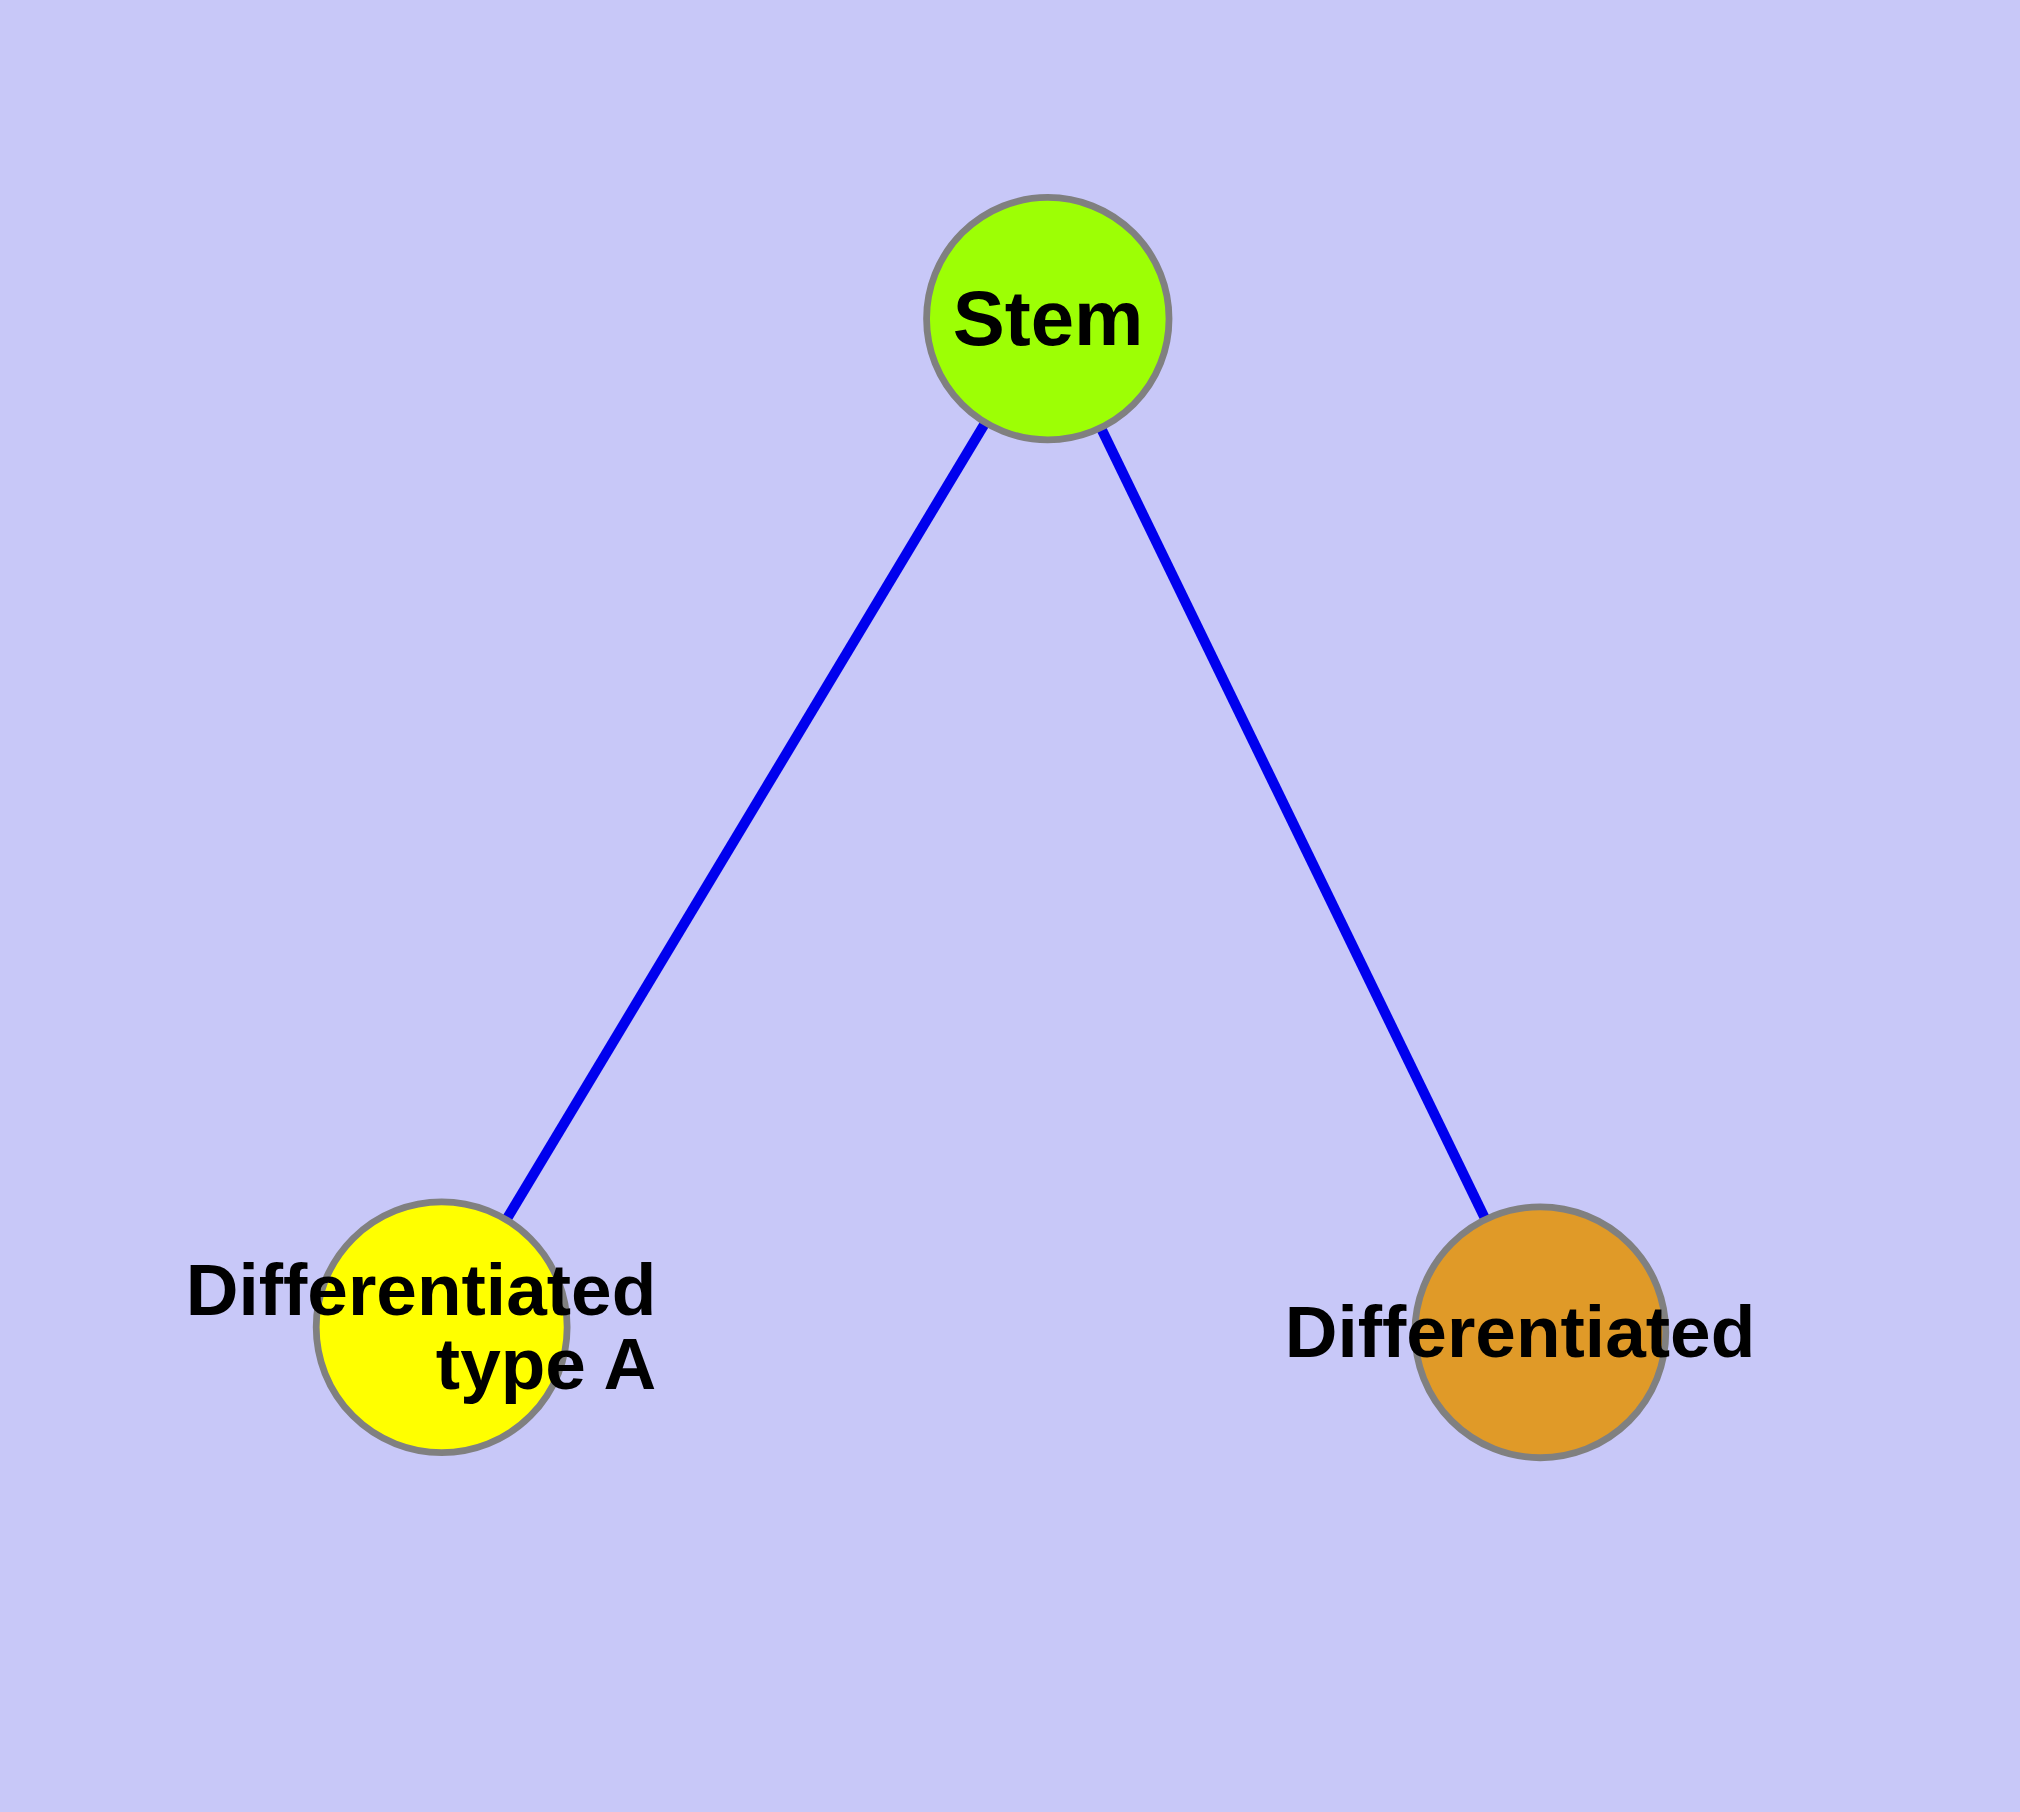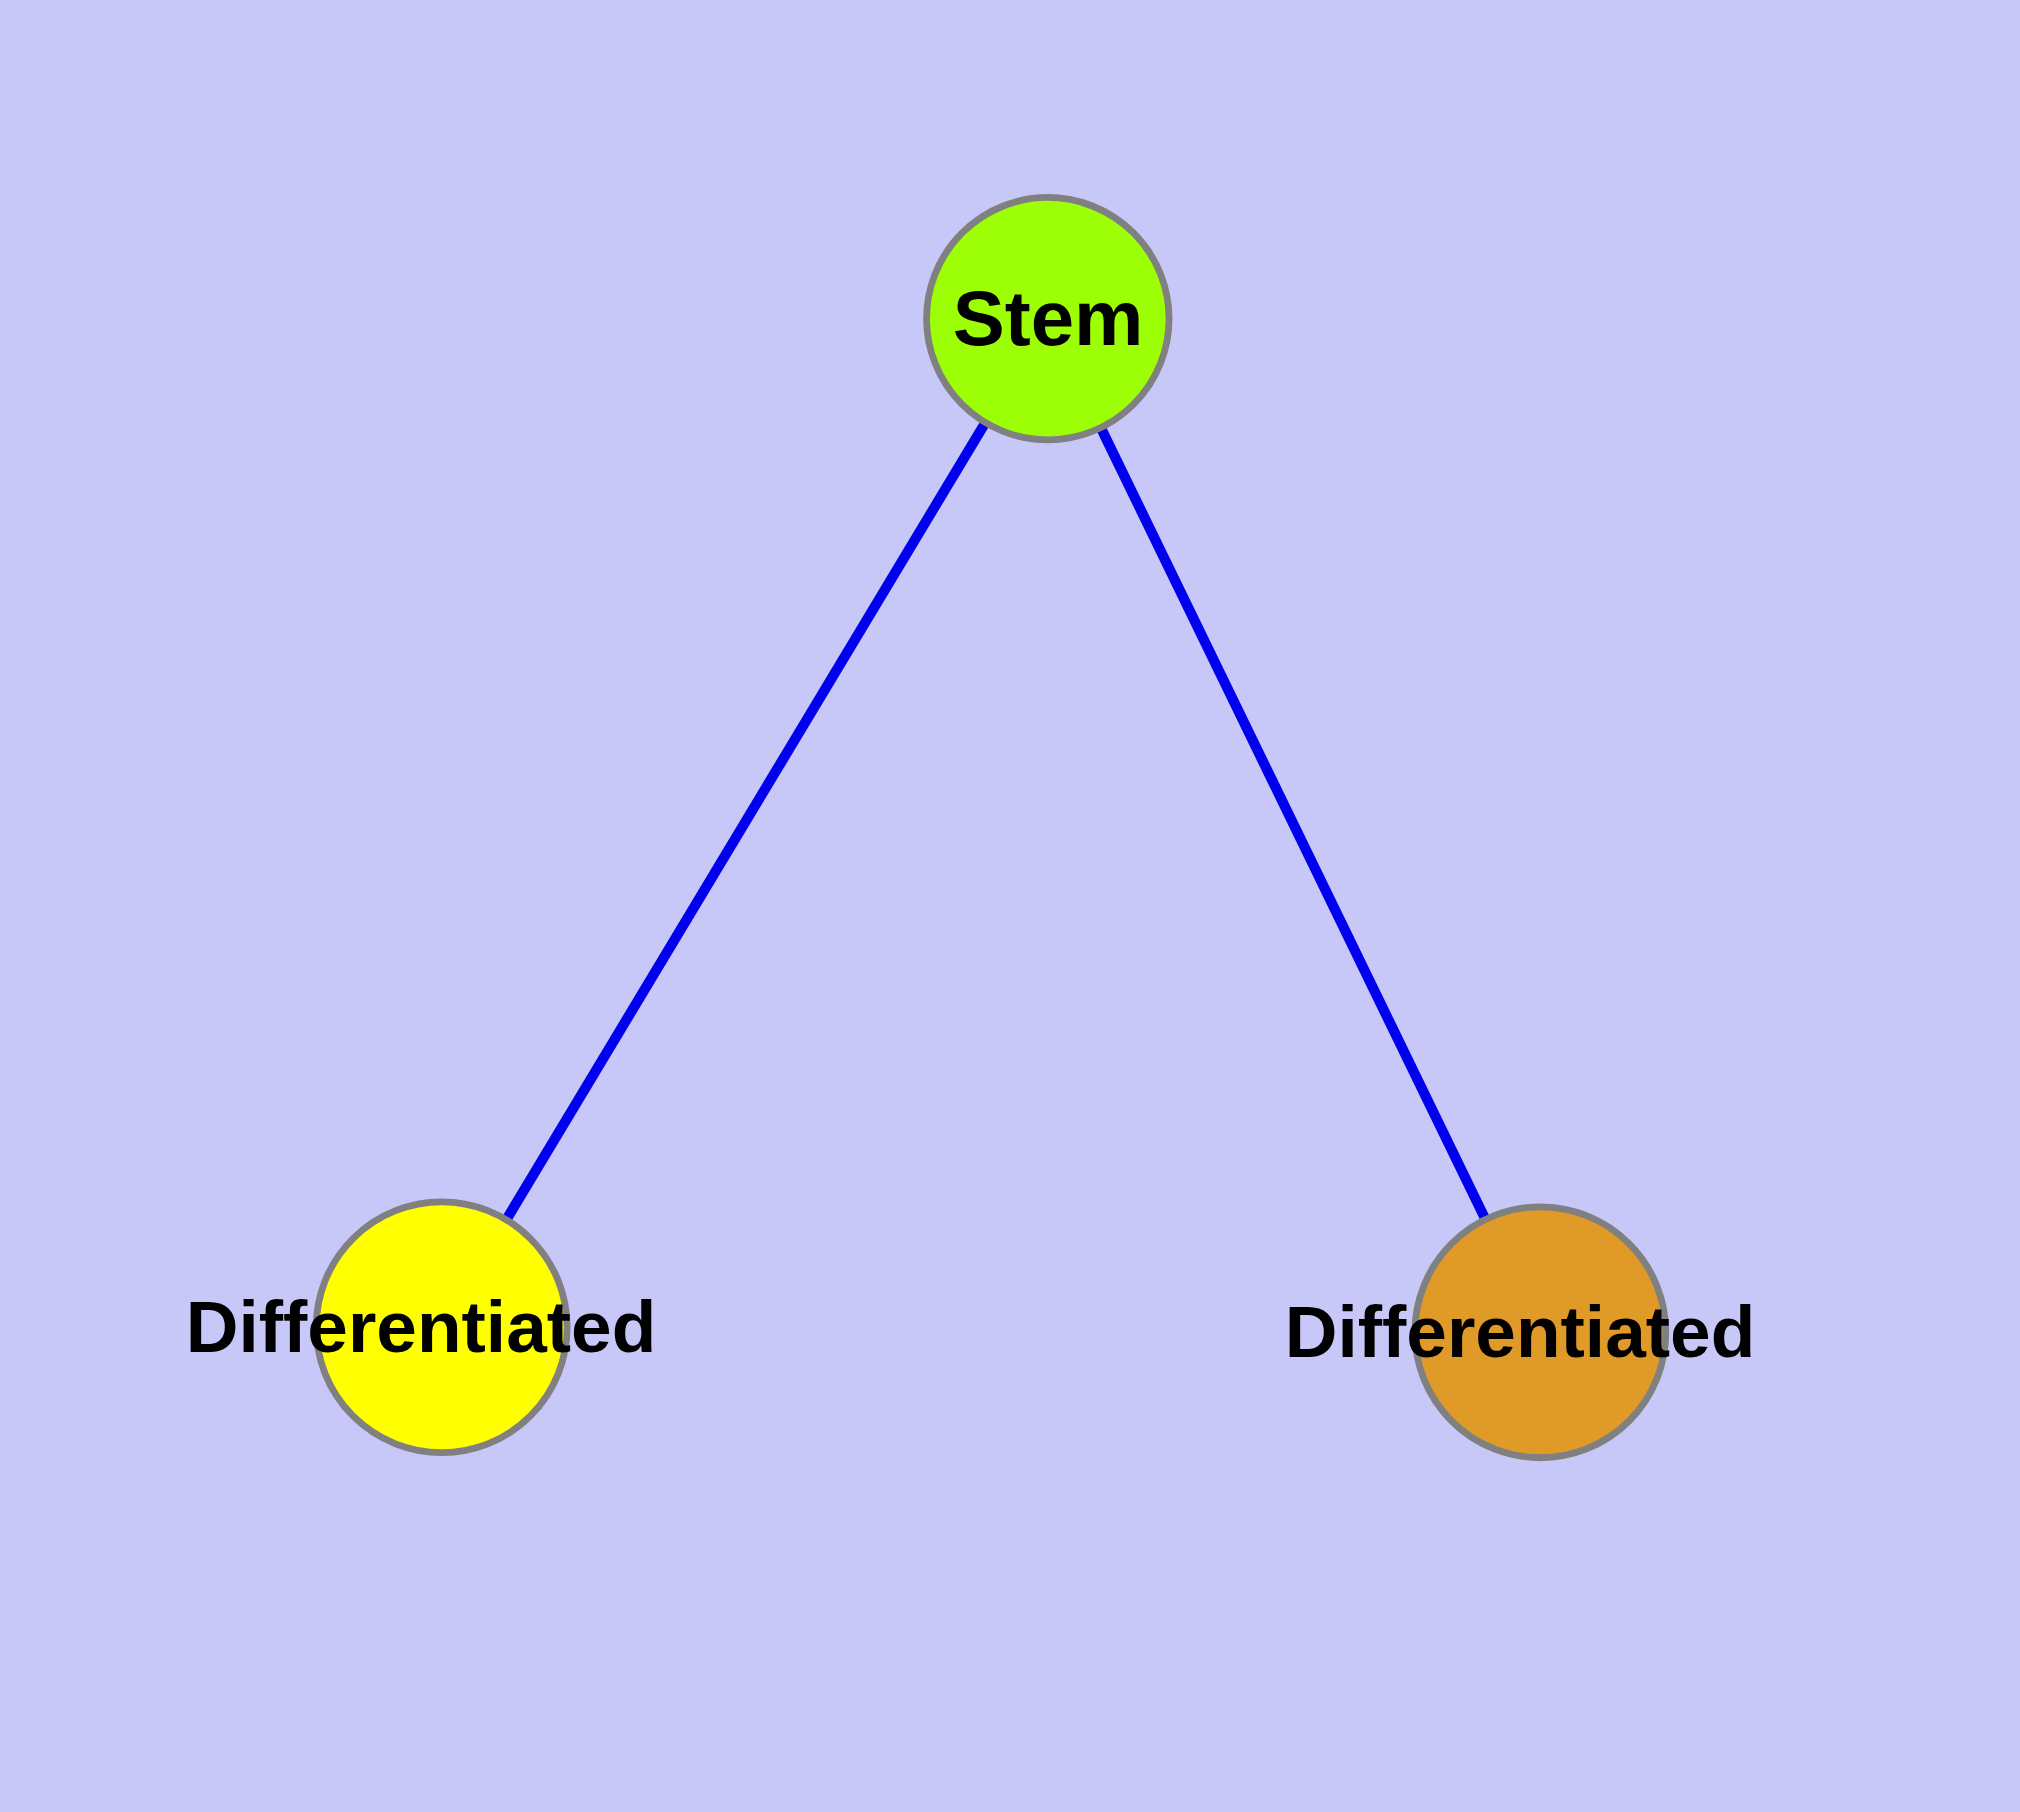--- a/index.html
+++ b/index.html
@@ -66,20 +66,21 @@
       <circle cx="1817" cy="1572" r="148" fill="#e09a28" stroke="#808080" stroke-width="8"></circle>
     </g>
   </svg>
 
   <div class="node-label" id="label-stem">
     <div>Stem</div>
   </div>
 
   <div class="node-label" id="label-type-a">
     <div>Differentiated</div>
+    <div>type A</div>
   </div>
 
   <div class="node-label" id="label-type-b">
     <div>Differentiated</div>
   </div>
 
 </div>
 
 
 </body></html>

